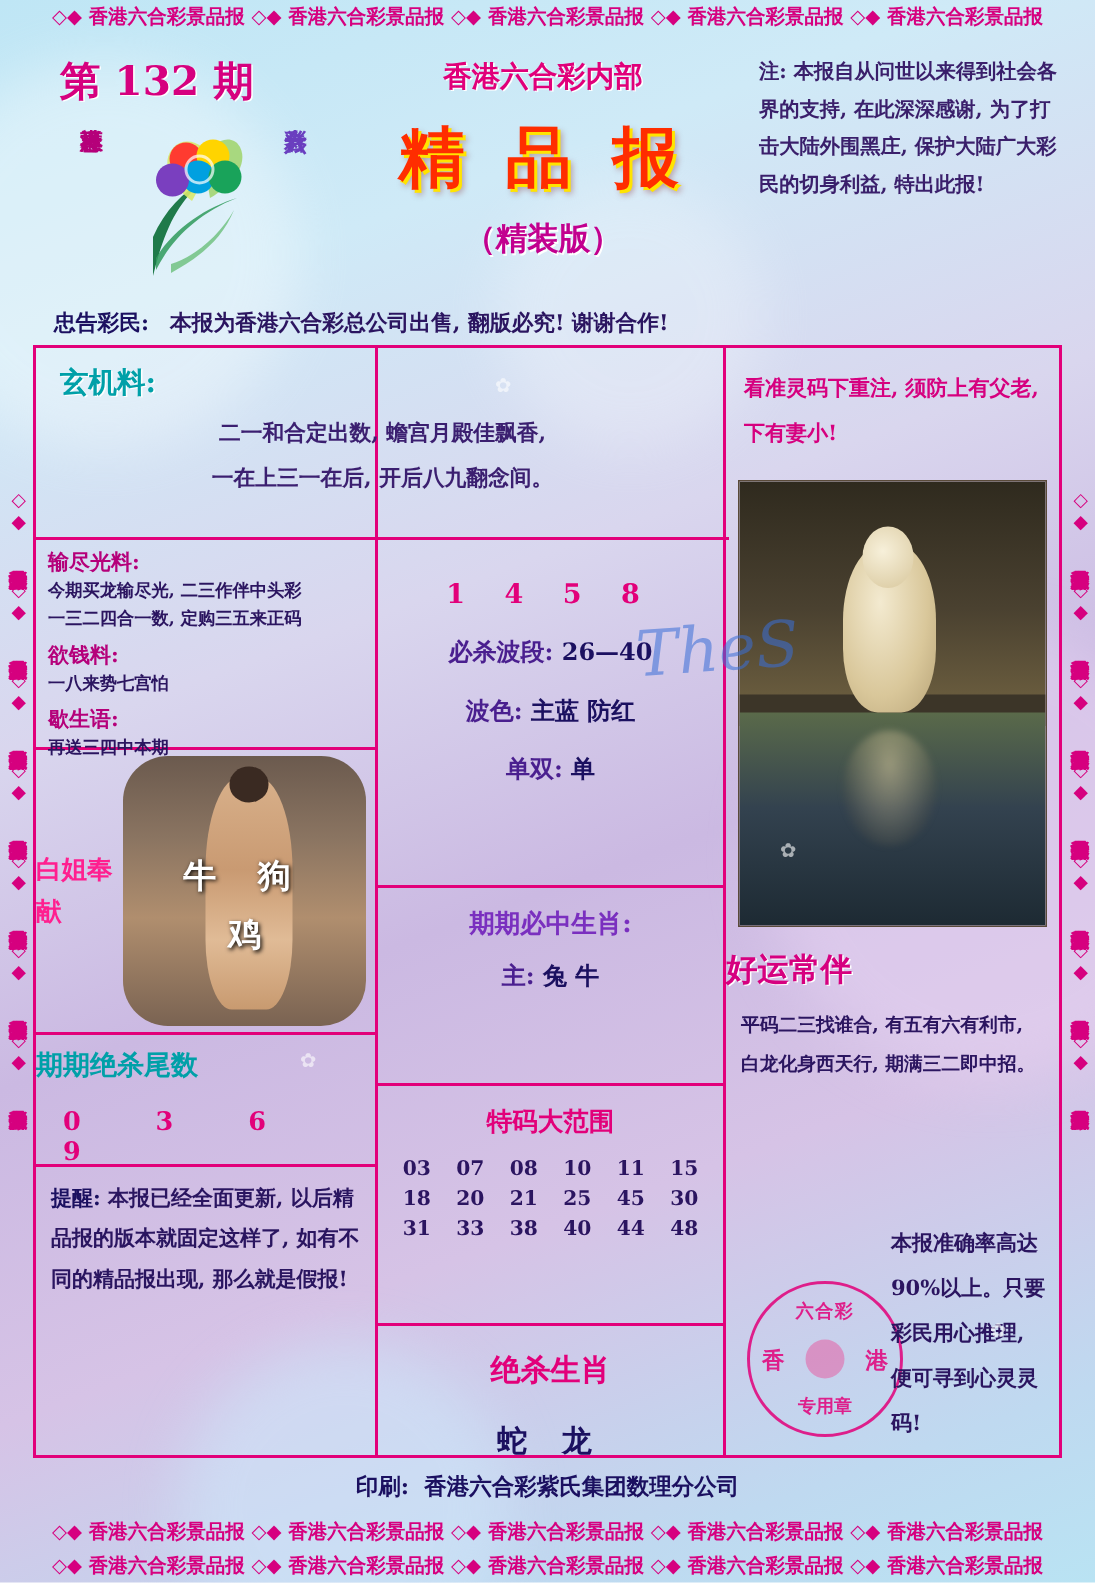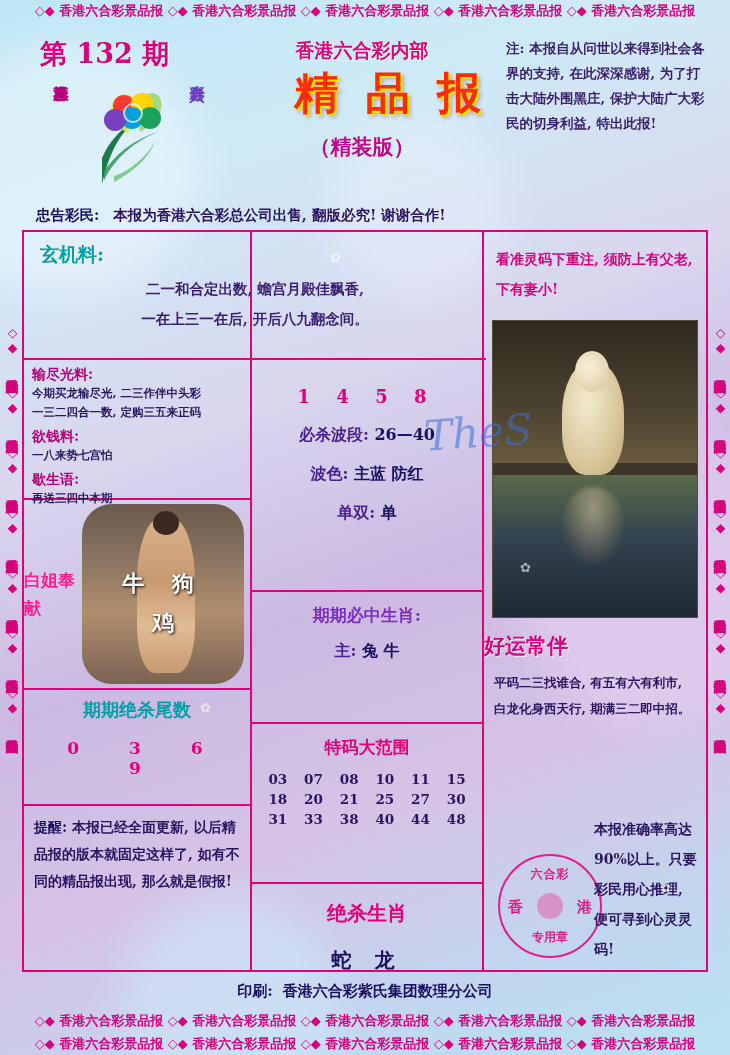--- a/index.html
+++ b/index.html
@@ -67,25 +67,24 @@
     font-size:15px; font-weight:bold; color:#6a3fbf;
     writing-mode:vertical-rl; text-orientation:upright; line-height:19px;
     font-family:"DejaVu Serif", serif;
   }
   .title-block { position:absolute; left:215px; top:16px; width:250px; text-align:center; }
   .title-sub1 {
     font-size:19px; color:#e0007a; font-weight:bold; font-family:"DejaVu Serif", serif;
     text-shadow:1px 1px 0 #fff;
   }
   .title-main {
-    margin-top:0;
+    margin-top:12px;
     font-size:44px; font-weight:bold; letter-spacing:6px;
     color:#ff2d00; font-family:"DejaVu Serif", serif;
     text-shadow: 2px 2px 0 #ffe400, 3px 3px 4px rgba(120,0,0,.35);
-    text-align: right;
   }
   .title-sub2 {
     margin-top:10px; font-size:21px; color:#c2008f; font-weight:bold;
     font-family:"DejaVu Serif", serif; text-shadow:1px 1px 0 #fff;
   }
   .note {
     position:absolute; right:2px; top:14px; width:200px;
     font-size:13.5px; line-height:25px; color:#3a1f6b; font-weight:bold;
     font-family:"DejaVu Serif", serif;
   }
@@ -153,21 +152,21 @@
     position:absolute; left:0; right:0; top:36%;
     text-align:center; color:#fff; font-size:22px; font-weight:bold;
     font-family:"DejaVu Serif", serif; letter-spacing:10px;
     text-shadow:1px 1px 3px #000;
   }
   .sexy-words2 {
     position:absolute; left:0; right:0; top:58%;
     text-align:center; color:#fff; font-size:22px; font-weight:bold;
     font-family:"DejaVu Serif", serif; text-shadow:1px 1px 3px #000;
   }
-  .jue-wei { height:116px; text-align:center; padding-top:8px; }
+  .jue-wei { height:88px; text-align:left; padding-top:8px; }
   .jue-wei .h {
     font-size:18px; color:#00a0a8; font-weight:bold; font-family:"DejaVu Serif", serif;
   }
   .jue-wei .nums {
     margin-top:16px; font-size:17px; color:#e2007a; font-weight:bold;
     letter-spacing:22px; font-family:"DejaVu Serif", serif; padding-left:18px;
   }
   .remind { padding:8px 10px; border-bottom:none; }
   .remind p {
     margin:0; font-size:14px; line-height:27px; color:#2a1560; font-weight:bold;
@@ -430,21 +429,21 @@
           <span>03</span>
           <span>07</span>
           <span>08</span>
           <span>10</span>
           <span>11</span>
           <span>15</span>
           <span>18</span>
           <span>20</span>
           <span>21</span>
           <span>25</span>
-          <span>27</span>
+          <span>45</span>
           <span>30</span>
           <span>31</span>
           <span>33</span>
           <span>38</span>
           <span>40</span>
           <span>44</span>
           <span>48</span>
         </div>
       </div>
 

